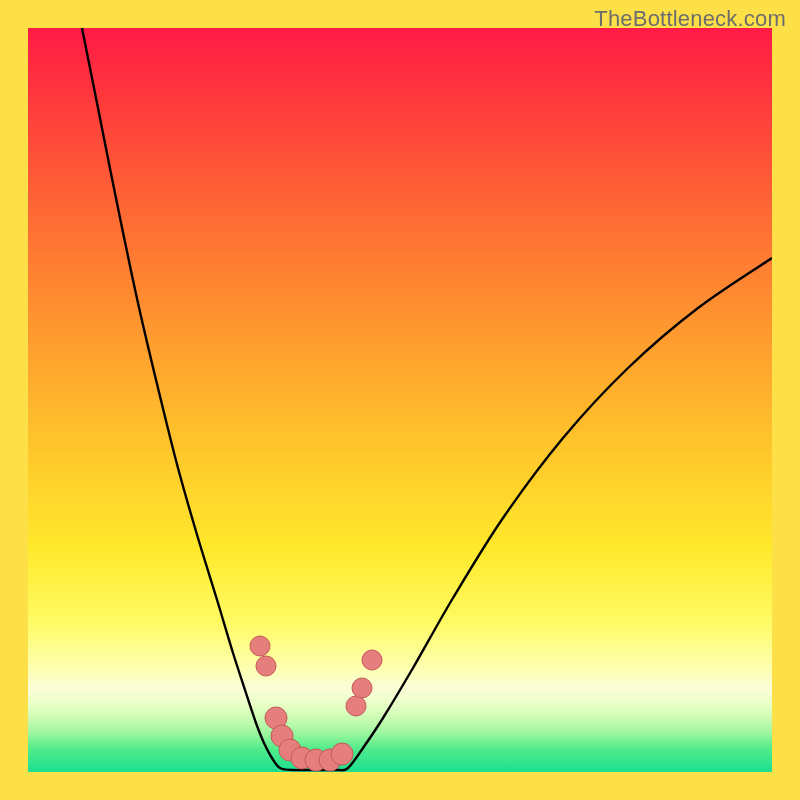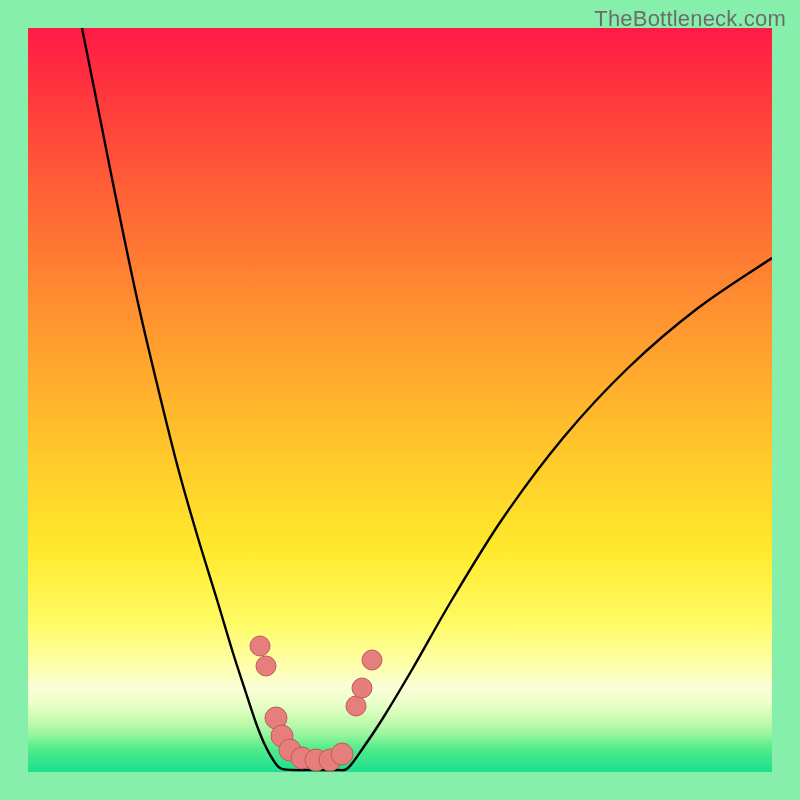--- a/index.html
+++ b/index.html
@@ -10,21 +10,21 @@
     background: #000;
     overflow: hidden;
     font-family: Arial, Helvetica, sans-serif;
   }
   .frame {
     position: absolute;
     top: 0;
     left: 0;
     width: 800px;
     height: 800px;
-    background: #86efac;
+    background: #fde047;
   }
   .plot-area {
     position: absolute;
     top: 28px;
     left: 28px;
     width: 744px;
     height: 744px;
     overflow: hidden;
   }
   .gradient-main {

